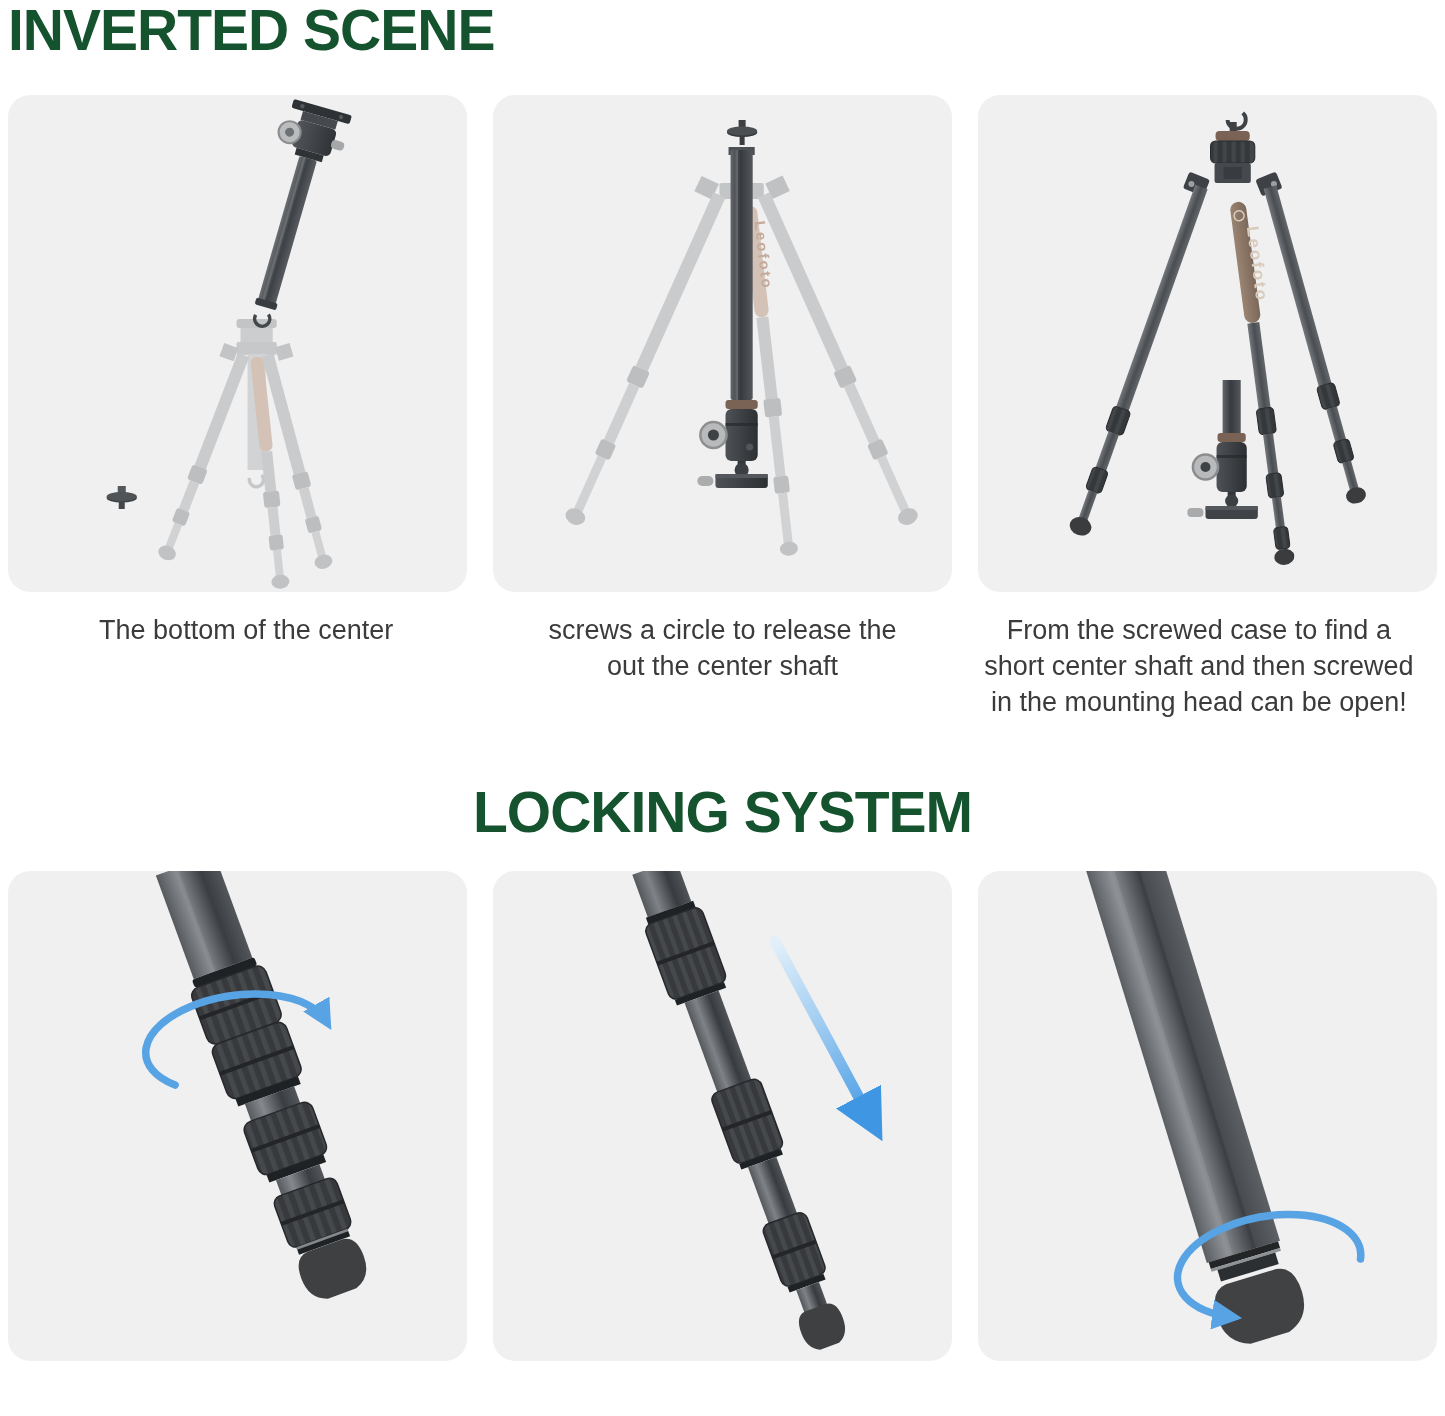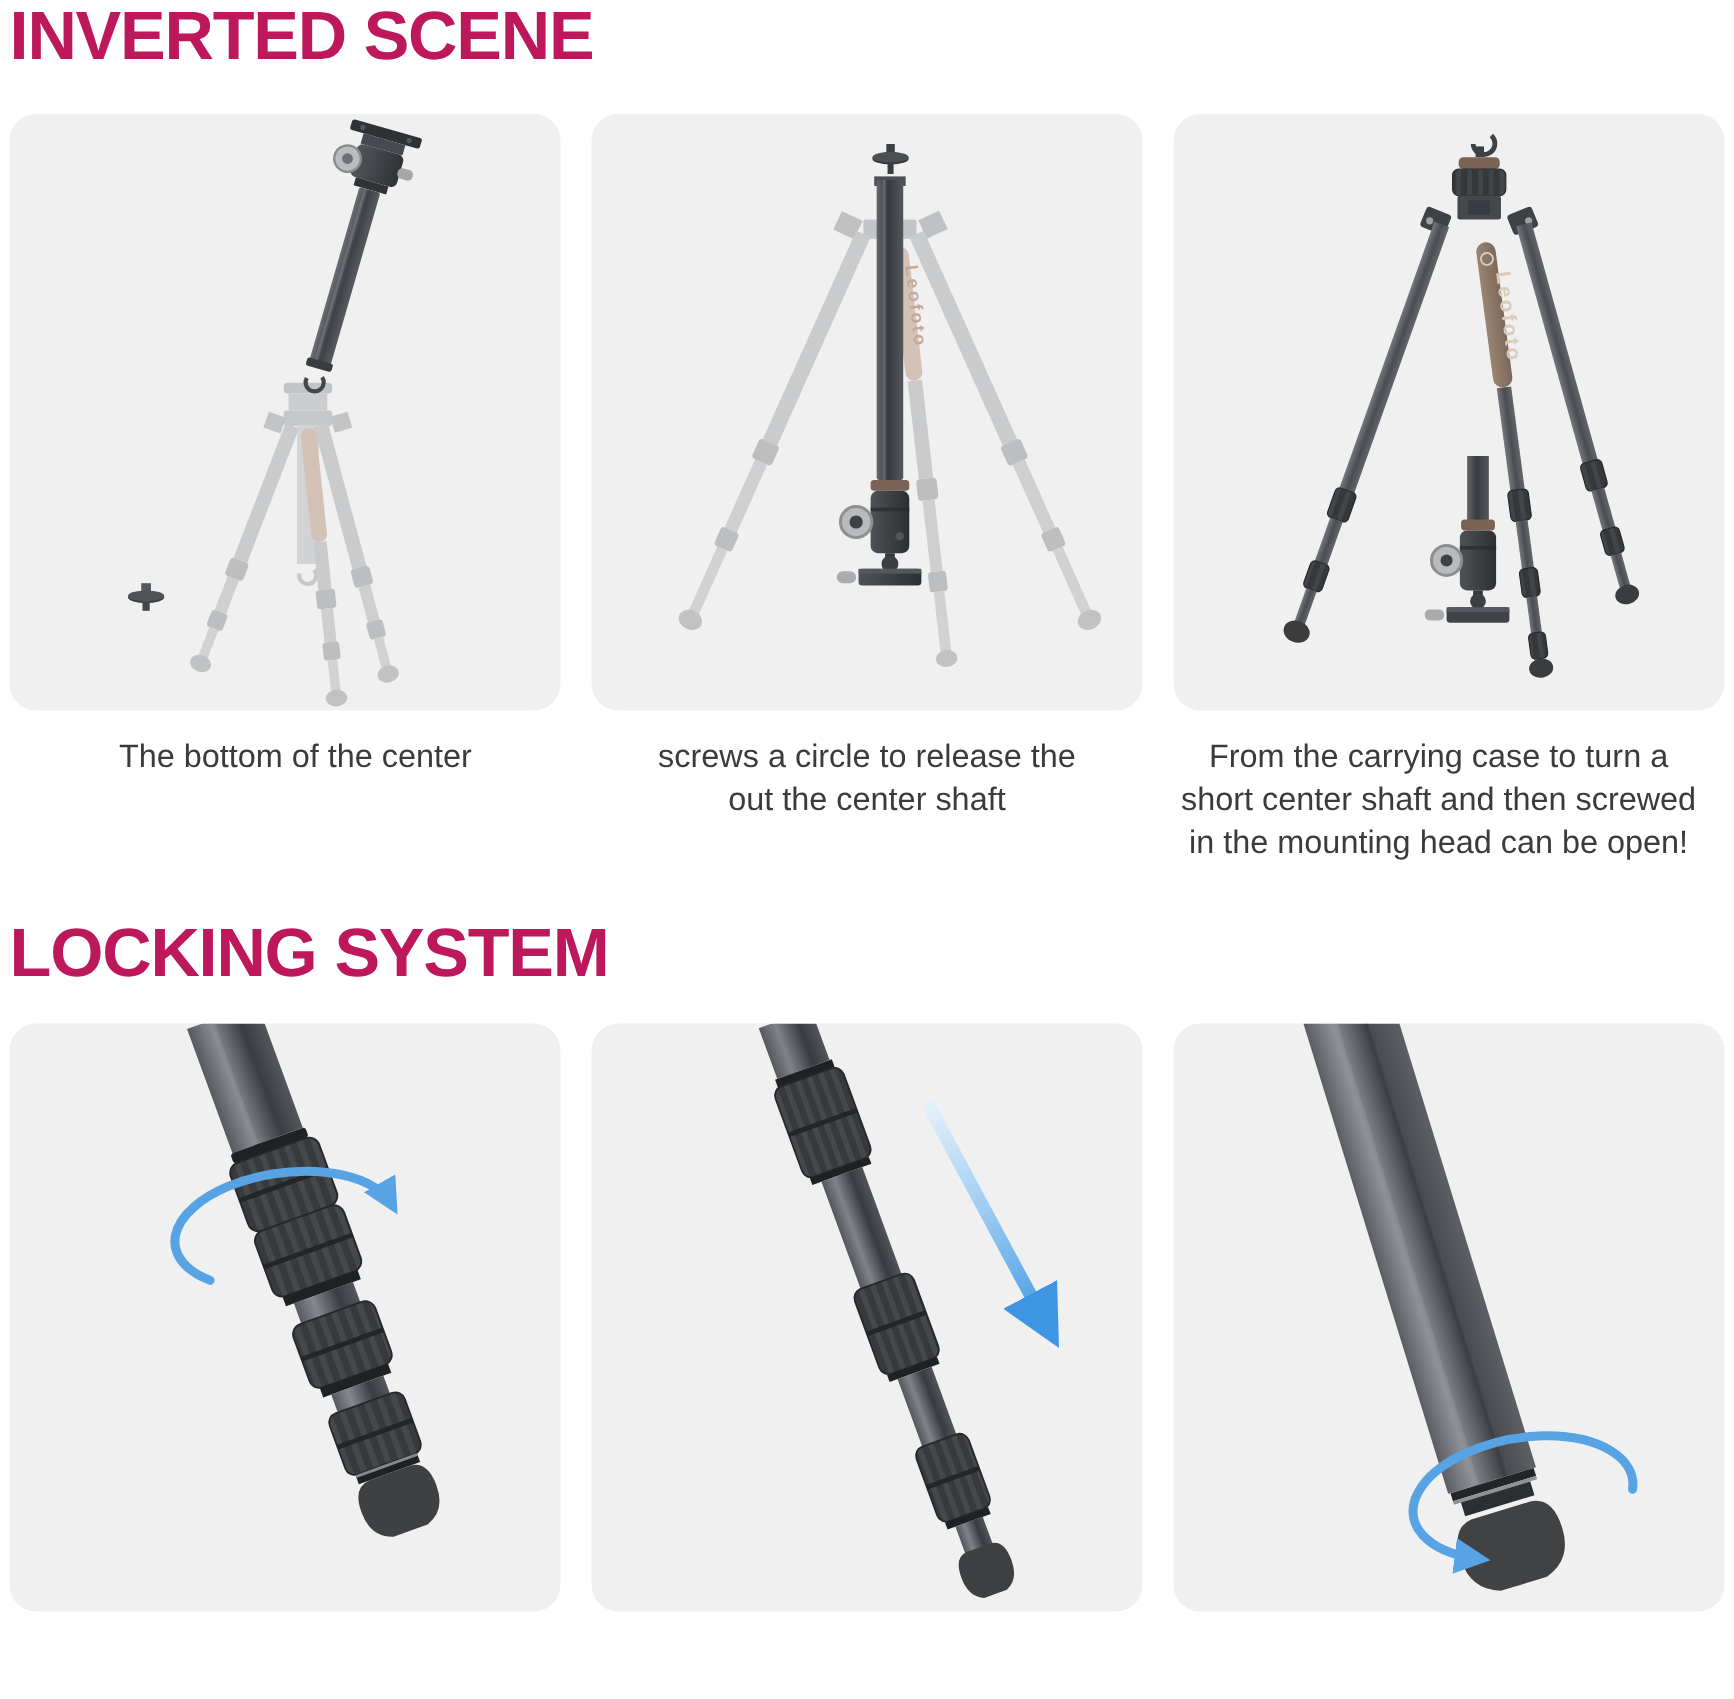--- a/index.html
+++ b/index.html
@@ -1,20 +1,20 @@
 <!DOCTYPE html>
 <html><head>
 <meta charset="utf-8">
 <style>
   html,body{margin:0;padding:0;background:#ffffff;}
   body{width:1445px;height:1416px;overflow:hidden;font-family:"Liberation Sans","DejaVu Sans",sans-serif;}
   .wrap{padding:0 8px;}
-  .heading{font-size:57px;font-weight:bold;color:#be185d;letter-spacing:-1px;line-height:1.0;margin:0;}
+  .heading{font-size:57px;font-weight:bold;color:#14532d;letter-spacing:-1px;line-height:1.0;margin:0;}
   #heading-inverted{padding-top:2px;margin-bottom:36px;}
-  #heading-locking{margin-top:46px;margin-bottom:30px;}
+  #heading-locking{margin-top:64px;margin-bottom:30px;text-align:center;}
   .panel-row{display:grid;grid-template-columns:repeat(3,1fr);gap:26px;}
   .panel{background:#f0f0f1;border-radius:22px;overflow:hidden;}
   .panel-top{height:497px;}
   .panel-bottom{height:490px;}
   .panel svg{display:block;width:100%;height:100%;}
   .caption-row{display:grid;grid-template-columns:repeat(3,1fr);margin-top:20px;}
   .caption{text-align:center;font-size:27px;line-height:36px;color:#3b3b3b;}
   .caption-row.bottom{margin-top:26px;}
   text.logo-vert{font-family:"Liberation Sans",sans-serif;font-weight:bold;letter-spacing:2px;}
 </style>
@@ -256,21 +256,21 @@
 
   <div class="caption-row">
     <div class="caption">
       <div>The bottom of the center</div>
     </div>
     <div class="caption">
       <div>screws a circle to release the</div>
       <div>out the center shaft</div>
     </div>
     <div class="caption">
-      <div>From the carrying case to turn a</div>
+      <div>From the screwed case to find a</div>
       <div>short center shaft and then screwed</div>
       <div>in the mounting head can be open!</div>
     </div>
   </div>
 
   <h1 class="heading" id="heading-locking">LOCKING SYSTEM</h1>
 
   <div class="panel-row">
 
     <div class="panel panel-bottom">

